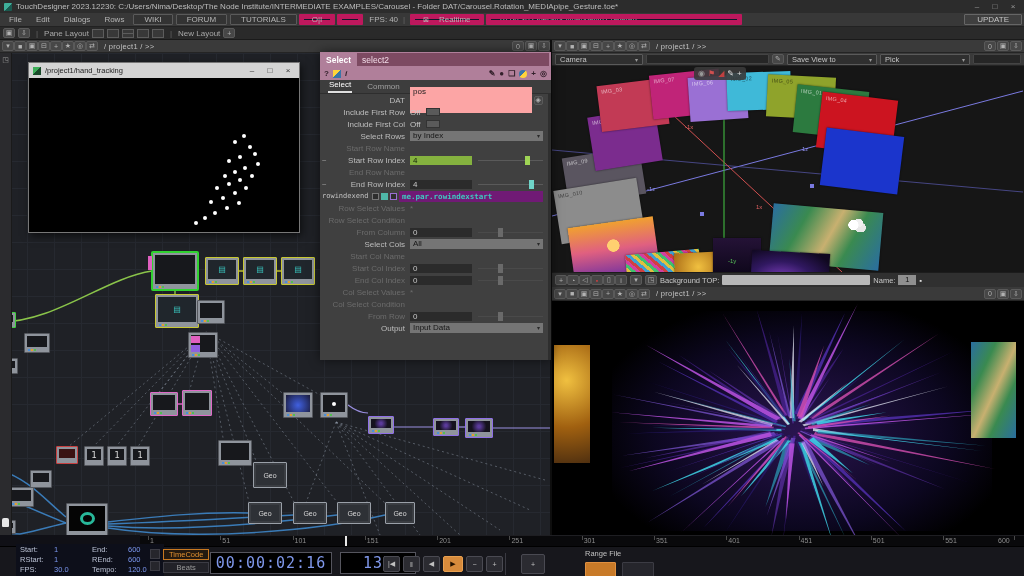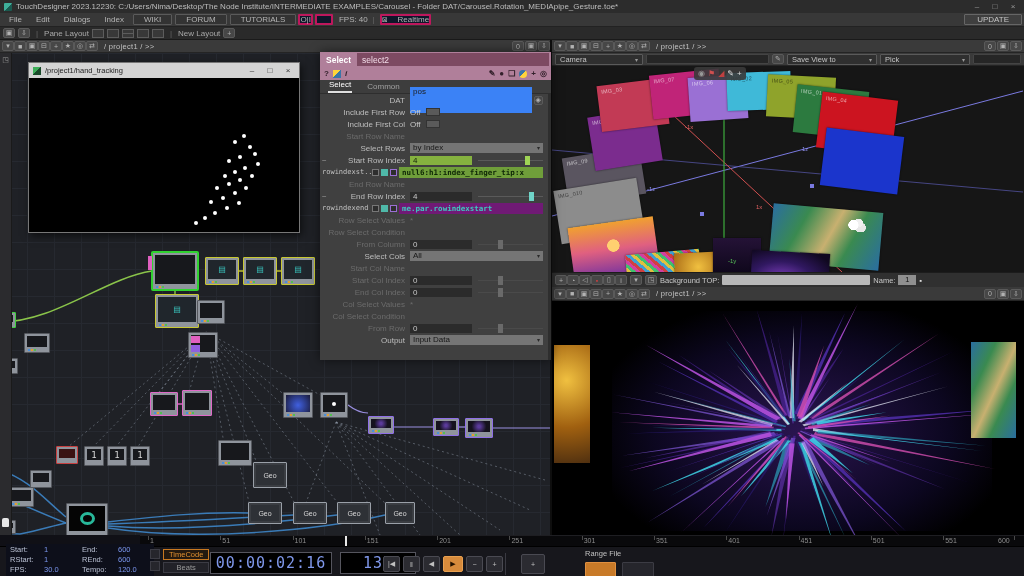--- a/index.html
+++ b/index.html
@@ -7,21 +7,21 @@
 .abs{position:absolute}
 .row{display:flex;align-items:center}
 
 #titlebar{left:0;top:0;width:1024px;height:13px;background:#2c2c2c;color:#bdbdbd;font-size:8px;display:flex;align-items:center;padding:0 4px;gap:4px}
 #titlebar .logo{width:8px;height:8px;background:linear-gradient(135deg,#3fae9a 50%,#1a5a50 50%);border-radius:1px}
 #titlebar .spacer{flex:1}
 .winbtn{width:14px;text-align:center;color:#999;font-size:8px}
 #menubar{left:0;top:13px;width:1024px;height:14px;background:#383838;display:flex;align-items:center;font-size:8px;color:#b5b5b5;padding:0 2px;gap:2px;border-bottom:1px solid #222}
 .menuitem{padding:0 7px}
 .menulink{border:1px solid #5a5a5a;background:#333;height:11px;display:flex;align-items:center;justify-content:center;padding:0 10px;border-radius:1px}
-.mbox{border:2px solid #be185d;background:#0f172a;height:11px;display:flex;align-items:center;padding:0 0;border-radius:1px}
+.mbox{border:5px solid #be185d;background:#0f172a;height:11px;display:flex;align-items:center;padding:0 8px;border-radius:1px}
 #status-box{width:256px;color:#a8a8a8;overflow:hidden;white-space:nowrap}
 #update-btn{margin-left:auto;border:1px solid #666;background:#3f3f3f;height:11px;padding:0 12px;display:flex;align-items:center;color:#c5c5c5;border-radius:1px}
 #layoutbar{left:0;top:27px;width:1024px;height:13px;background:#2a2a2a;display:flex;align-items:center;font-size:8px;color:#a8a8a8;padding:0 3px;gap:3px;border-bottom:1px solid #1a1a1a}
 .lbox{width:12px;height:9px;border:1px solid #5c5c5c;background:#383838}
 .lbox.v{background:linear-gradient(90deg,#383838 48%,#5c5c5c 48%,#5c5c5c 52%,#383838 52%)}
 .lbox.h{background:linear-gradient(#383838 44%,#5c5c5c 44%,#5c5c5c 56%,#383838 56%)}
 .lbox.g{background:linear-gradient(90deg,#383838 48%,#5c5c5c 48%,#5c5c5c 52%,#383838 52%),linear-gradient(#383838 44%,#5c5c5c 44%,#5c5c5c 56%,#383838 56%)}
 .sep{color:#666;padding:0 3px}
 
 .ptoolbar{height:13px;background:#3a3a3a;display:flex;align-items:center;padding:0 2px;gap:1px;font-size:7.5px;border-bottom:1px solid #242424}
@@ -67,21 +67,21 @@
 #p-head2 .right{margin-left:auto;display:flex;gap:4px;align-items:center}
 .pyball{width:8px;height:8px;border-radius:50%;background:linear-gradient(135deg,#3a76a8 50%,#ffd43b 50%)}
 .langchip{width:8px;height:8px;background:linear-gradient(135deg,#ffd43b 50%,#3a76a8 50%)}
 #p-tabs{height:14px;background:#3d3d3d;display:flex;align-items:flex-end;padding:0 8px;gap:14px;border-bottom:1px solid #2e2e2e}
 .ptab{padding:0 1px 2px;color:#a0a0a0}
 .ptab.active{color:#fff;border-bottom:2px solid #e0e0e0}
 #p-rows{position:relative}
 .prow{height:12px;display:flex;align-items:center;padding:0 8px 0 2px}
 .plabel{flex:0 0 88px;text-align:right;padding-right:5px;color:#bdbdbd;white-space:nowrap}
 .prow.dim .plabel,.prow.dim .pval{color:#6b6b6b}
-.pfield-light{flex:1;height:26px;background:#3b82f6;color:#1c1c1c;padding:0 3px;line-height:9px;overflow:hidden}
+.pfield-light{flex:1;height:26px;background:#fca5a5;color:#1c1c1c;padding:0 3px;line-height:9px;overflow:hidden}
 .pmenu{flex:1;height:10px;background:#757575;color:#161616;padding:0 3px;line-height:10px;display:flex}
 .pmenu i{margin-left:auto;font-style:normal;color:#2a2a2a;font-size:6px}
 .ptoggle{width:14px;height:8px;background:#5a5a5a;border:1px solid #333;margin-left:5px}
 .pvalfield{width:62px;height:9px;background:#2b2b2b;color:#c8c8c8;padding:0 3px;line-height:9px}
 .pvalfield.green{background:#85b23f;color:#14230a}
 .ptrack{flex:1;height:1px;background:#5a5a5a;margin-left:6px;position:relative}
 .phandle{position:absolute;top:-4px;width:5px;height:9px;background:#9fd455}
 .prow .expander{position:absolute;left:2px;color:#9a9a9a}
 .exlabel{flex:0 0 50px;font-family:"DejaVu Sans Mono",monospace;font-size:7px;color:#c0c0c0;overflow:hidden;white-space:nowrap}
 .exbox{width:7px;height:7px;border:1px solid #777;margin-right:2px;background:#2e2e2e}
@@ -117,21 +117,21 @@
 #v2-gold{position:absolute;left:2px;top:44px;width:36px;height:118px}
 #v2-map{position:absolute;left:419px;top:41px;width:45px;height:96px}
 #splitter{left:550px;top:40px;width:2px;height:495px;background:#0e0e0e}
 
 #ruler-fill{left:0;top:535px;width:140px;height:11px;background:#101016}
 #ruler{left:140px;top:535px;width:884px;height:11px;background:#09090b;border-top:1px solid #1e1e22}
 .rtick{position:absolute;top:1px;color:#8d8d8d;font-size:7px}
 .rtickline{position:absolute;top:0;width:1px;height:4px;background:#4a4a4a}
 #playhead{position:absolute;top:0;width:2px;height:11px;background:#e8e8e8}
 #bottombar{left:0;top:546px;width:1024px;height:30px;background:#17171c;border-top:1px solid #000}
-#tl-info{position:absolute;left:6px;top:-3px;width:148px;height:33px;background:#0d0f1a;font-family:"DejaVu Sans Mono",monospace;font-size:7.5px;padding:1px 4px;display:grid;grid-template-columns:34px 38px 36px 1fr;row-gap:1px;align-content:space-between}
+#tl-info{position:absolute;left:16px;top:-3px;width:148px;height:33px;background:#0d0f1a;font-family:"DejaVu Sans Mono",monospace;font-size:7.5px;padding:1px 4px;display:grid;grid-template-columns:34px 38px 36px 1fr;row-gap:1px;align-content:space-between}
 #tl-info .lab{color:#b9c0d2}
 #tl-info .val{color:#7b96ee;white-space:pre}
 .tinybtn{width:10px;height:10px;background:#26262c;border:1px solid #3c3c44}
 .modebtn{height:11px;display:flex;align-items:center;justify-content:center;font-size:7.5px;padding:0 5px;background:#222228;border:1px solid #3c3c44;color:#9a9a9a}
 .modebtn.active{border-color:#c87820;color:#e09030;background:#241a10}
 .tdisplay{position:absolute;top:5px;height:22px;background:#000;border:1px solid #55555e;color:#7f97ea;font-family:"DejaVu Sans Mono",monospace;font-size:15px;display:flex;align-items:center;justify-content:center;letter-spacing:1px}
 .tbtn{position:absolute;top:9px;width:17px;height:16px;background:#2b2b31;border:1px solid #4a4a52;color:#c0c0c0;font-size:7px;display:flex;align-items:center;justify-content:center;border-radius:2px}
 .tbtn.active{background:#d78b3c;border-color:#e8a050;color:#241200}
 #range-limit{position:absolute;left:585px;top:2px;font-size:7.5px;color:#c0c0c0}
 .rangebtn{position:absolute;top:15px;height:29px;padding:16px 6px;display:flex;align-items:center;font-size:7.5px;background:#26262c;border:1px solid #3c3c44;color:#9a9a9a;border-radius:1px}
@@ -143,35 +143,36 @@
 <div id="titlebar" class="abs">
   <div class="logo"></div>
   <span>TouchDesigner 2023.12230: C:/Users/Nima/Desktop/The Node Institute/INTERMEDIATE EXAMPLES/Carousel - Folder DAT/Carousel.Rotation_MEDIApipe_Gesture.toe*</span>
   <div class="spacer"></div>
   <span class="winbtn">–</span>
   <span class="winbtn">□</span>
   <span class="winbtn">×</span>
 </div>
 
 <div id="menubar" class="abs">
-  <span id="menu-items"><span class="menuitem">File</span><span class="menuitem">Edit</span><span class="menuitem">Dialogs</span><span class="menuitem">Index</span></span>
+  <span id="menu-items"><span class="menuitem">File</span><span class="menuitem">Edit</span><span class="menuitem">Dialogs</span><span class="menuitem">Rows</span></span>
   <span id="menu-links" style="display:flex;gap:3px">
       <span class="menulink">WIKI</span>
       <span class="menulink">FORUM</span>
       <span class="menulink">TUTORIALS</span>
     </span>
   <span class="mbox">O|I</span>
   <span class="mbox" style="width:18px;color:#555"></span>
   <span style="padding-left:4px">FPS:</span>
   <span>40</span>
   <span class="sep">|</span>
   <span class="mbox" style="gap:10px">
     <span style="font-size:7px">⊠</span>
     <span>Realtime</span>
   </span>
+  <span class="mbox" id="status-box">16:06:30 Operator videodevin1 deleted.</span>
   <span id="update-btn">UPDATE</span>
 </div>
 
 <div id="layoutbar" class="abs">
   <span class="ibtn">▣</span>
   <span class="ibtn">⇩</span>
   <span class="sep">|</span>
   <span>Pane Layout</span>
   <span class="lbox"></span>
   <span class="lbox v"></span>
@@ -493,45 +494,38 @@
       <div class="prow">
         <span class="plabel">Include First Row</span>
         <span class="pval">Off</span>
         <span class="ptoggle"></span>
       </div>
       <div class="prow">
         <span class="plabel">Include First Col</span>
         <span class="pval">Off</span>
         <span class="ptoggle"></span>
       </div>
-      <div class="prow dim">
-        <span class="plabel">Start Row Name</span>
-        <span class="pval"></span>
-      </div>
       <div class="prow">
         <span class="plabel">Select Rows</span>
         <span class="pmenu">
           <span>by Index</span>
           <i>▾</i>
         </span>
+      </div>
+      <div class="prow dim">
+        <span class="plabel">Start Row Name</span>
+        <span class="pval"></span>
       </div>
       <div class="prow">
         <span class="expander">−</span>
         <span class="plabel">Start Row Index</span>
         <span class="pvalfield green">4</span>
         <span class="ptrack">
           <span class="phandle" style="left: 72%;"></span>
         </span>
-      </div>
-      <div class="prow">
-        <span class="exlabel">rowindexst..</span>
-        <span class="exbox"></span>
-        <span class="exbox teal"></span>
-        <span class="exbox purp"></span>
-        <span class="exfield green">null6:h1:index_finger_tip:x</span>
       </div>
       <div class="prow dim">
         <span class="plabel">End Row Name</span>
         <span class="pval"></span>
       </div>
       <div class="prow">
         <span class="expander">−</span>
         <span class="plabel">End Row Index</span>
         <span class="pvalfield">4</span>
         <span class="ptrack">

